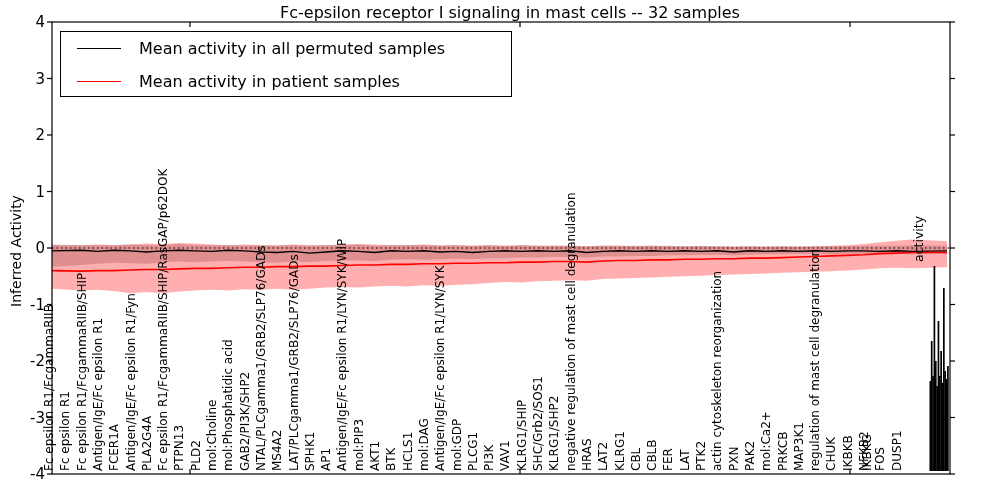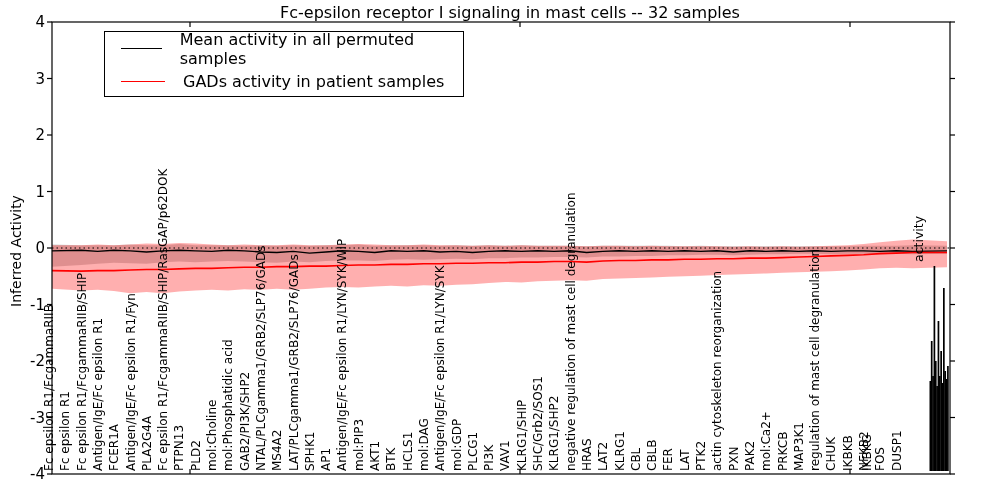--- a/index.html
+++ b/index.html
@@ -11,22 +11,22 @@
   .ylab{position:absolute;left:-64px;top:243px;width:160px;text-align:center;
         transform:rotate(-90deg);font-size:14px;color:#000;}
   .xlab{position:absolute;left:52px;top:480px;width:898px;text-align:center;
         font-size:17px;color:#000;}
   .ytick{position:absolute;width:40px;text-align:right;font-size:15px;color:#000;}
   .xtick{position:absolute;transform:rotate(-90deg);transform-origin:0 100%;
          white-space:nowrap;font-size:12px;line-height:13px;color:#000;}
   .clusterlab{position:absolute;transform:rotate(-90deg);transform-origin:0 100%;
          white-space:nowrap;font-size:12.5px;color:#000;}
   svg{position:absolute;left:0;top:0;}
-  .legend{position:absolute;left:60px;top:31px;width:360px;height:66px;
-          border:1.6px solid #000;background:#fff;z-index:5;margin-left:44px;}
+  .legend{position:absolute;left:60px;top:31px;width:452px;height:66px;
+          border:1.6px solid #000;background:#fff;z-index:5;}
   .lrow{display:flex;align-items:center;height:33px;}
   .lswatch{width:44px;height:0;border-top-width:1.6px;border-top-style:solid;
            margin-left:16px;margin-right:18px;}
   .ltext{font-size:16px;color:#000;}
 </style>
 </head>
 <body>
 
 <div id="fig">
   <div class="title">Fc-epsilon receptor I signaling in mast cells -- 32 samples</div>
@@ -79,21 +79,21 @@
       <line x1="850" x2="850" y1="469" y2="474" stroke="#000" stroke-width="1.2"></line>
     </svg>
 
   <div class="legend">
     <div class="lrow">
       <div class="lswatch" style="border-top-color:#000;"></div>
       <div class="ltext">Mean activity in all permuted samples</div>
     </div>
     <div class="lrow">
       <div class="lswatch" style="border-top-color:#ff0000;"></div>
-      <div class="ltext">GADs activity in patient samples</div>
+      <div class="ltext">Mean activity in patient samples</div>
     </div>
   </div>
 <div class="ytick" style="left: 5px; top: 13px;">4</div>
     <div class="ytick" style="left: 5px; top: 69.5px;">3</div>
     <div class="ytick" style="left: 5px; top: 126px;">2</div>
     <div class="ytick" style="left: 5px; top: 182.5px;">1</div>
     <div class="ytick" style="left: 5px; top: 239px;">0</div>
     <div class="ytick" style="left: 5px; top: 295.5px;">-1</div>
     <div class="ytick" style="left: 5px; top: 352px;">-2</div>
     <div class="ytick" style="left: 5px; top: 408.5px;">-3</div>

